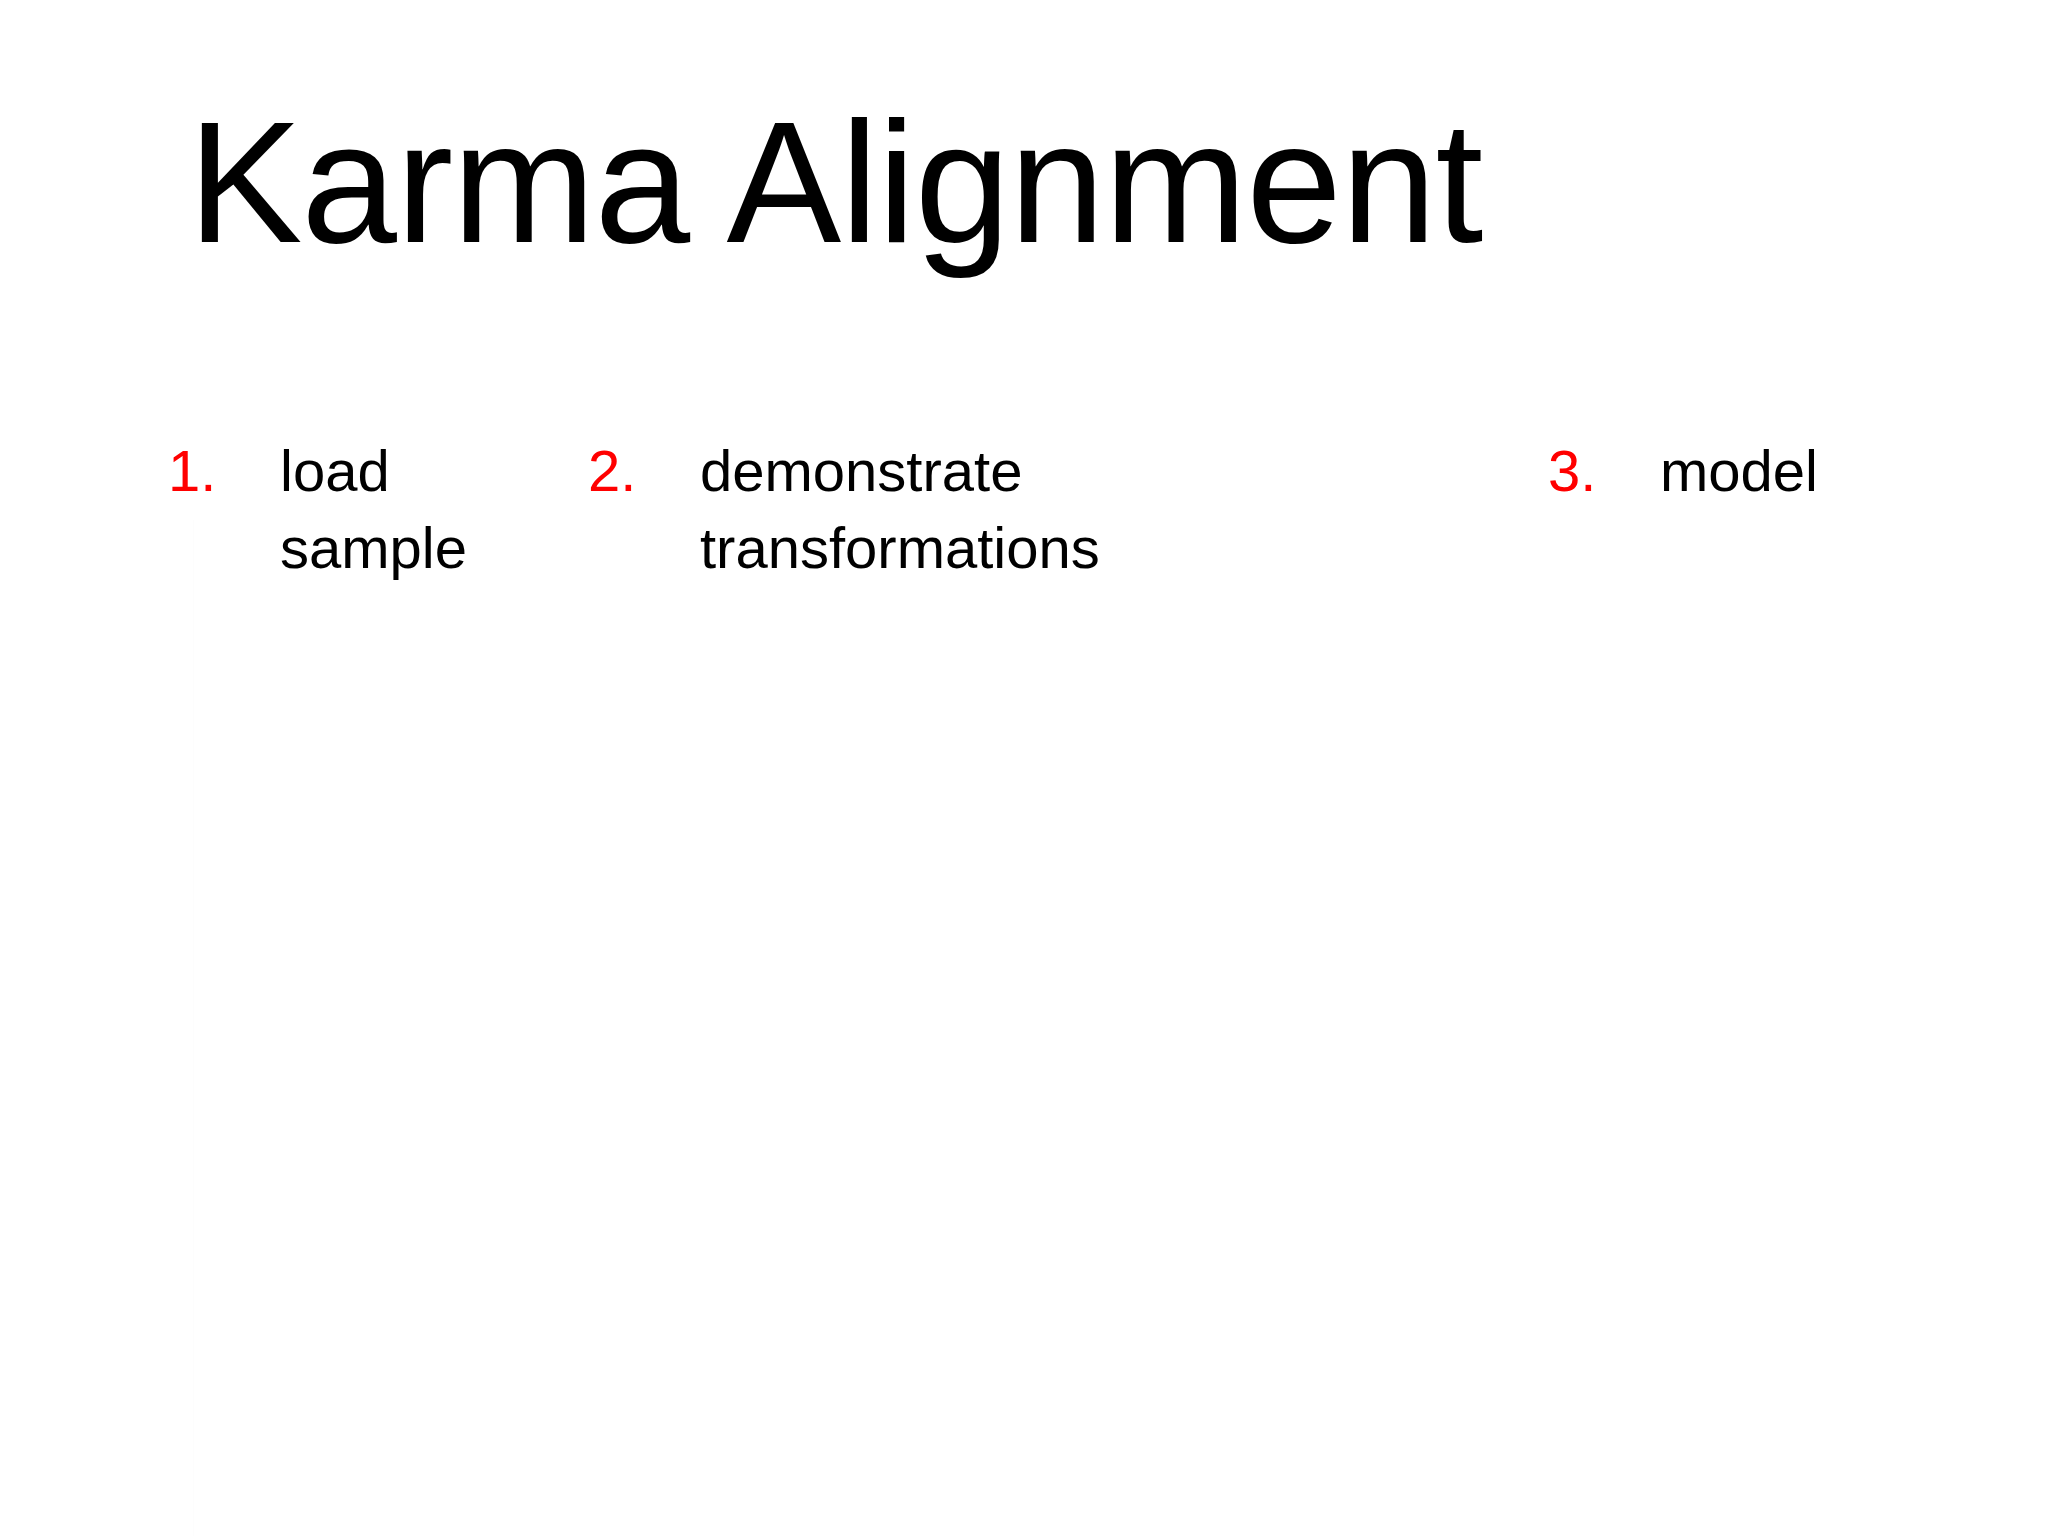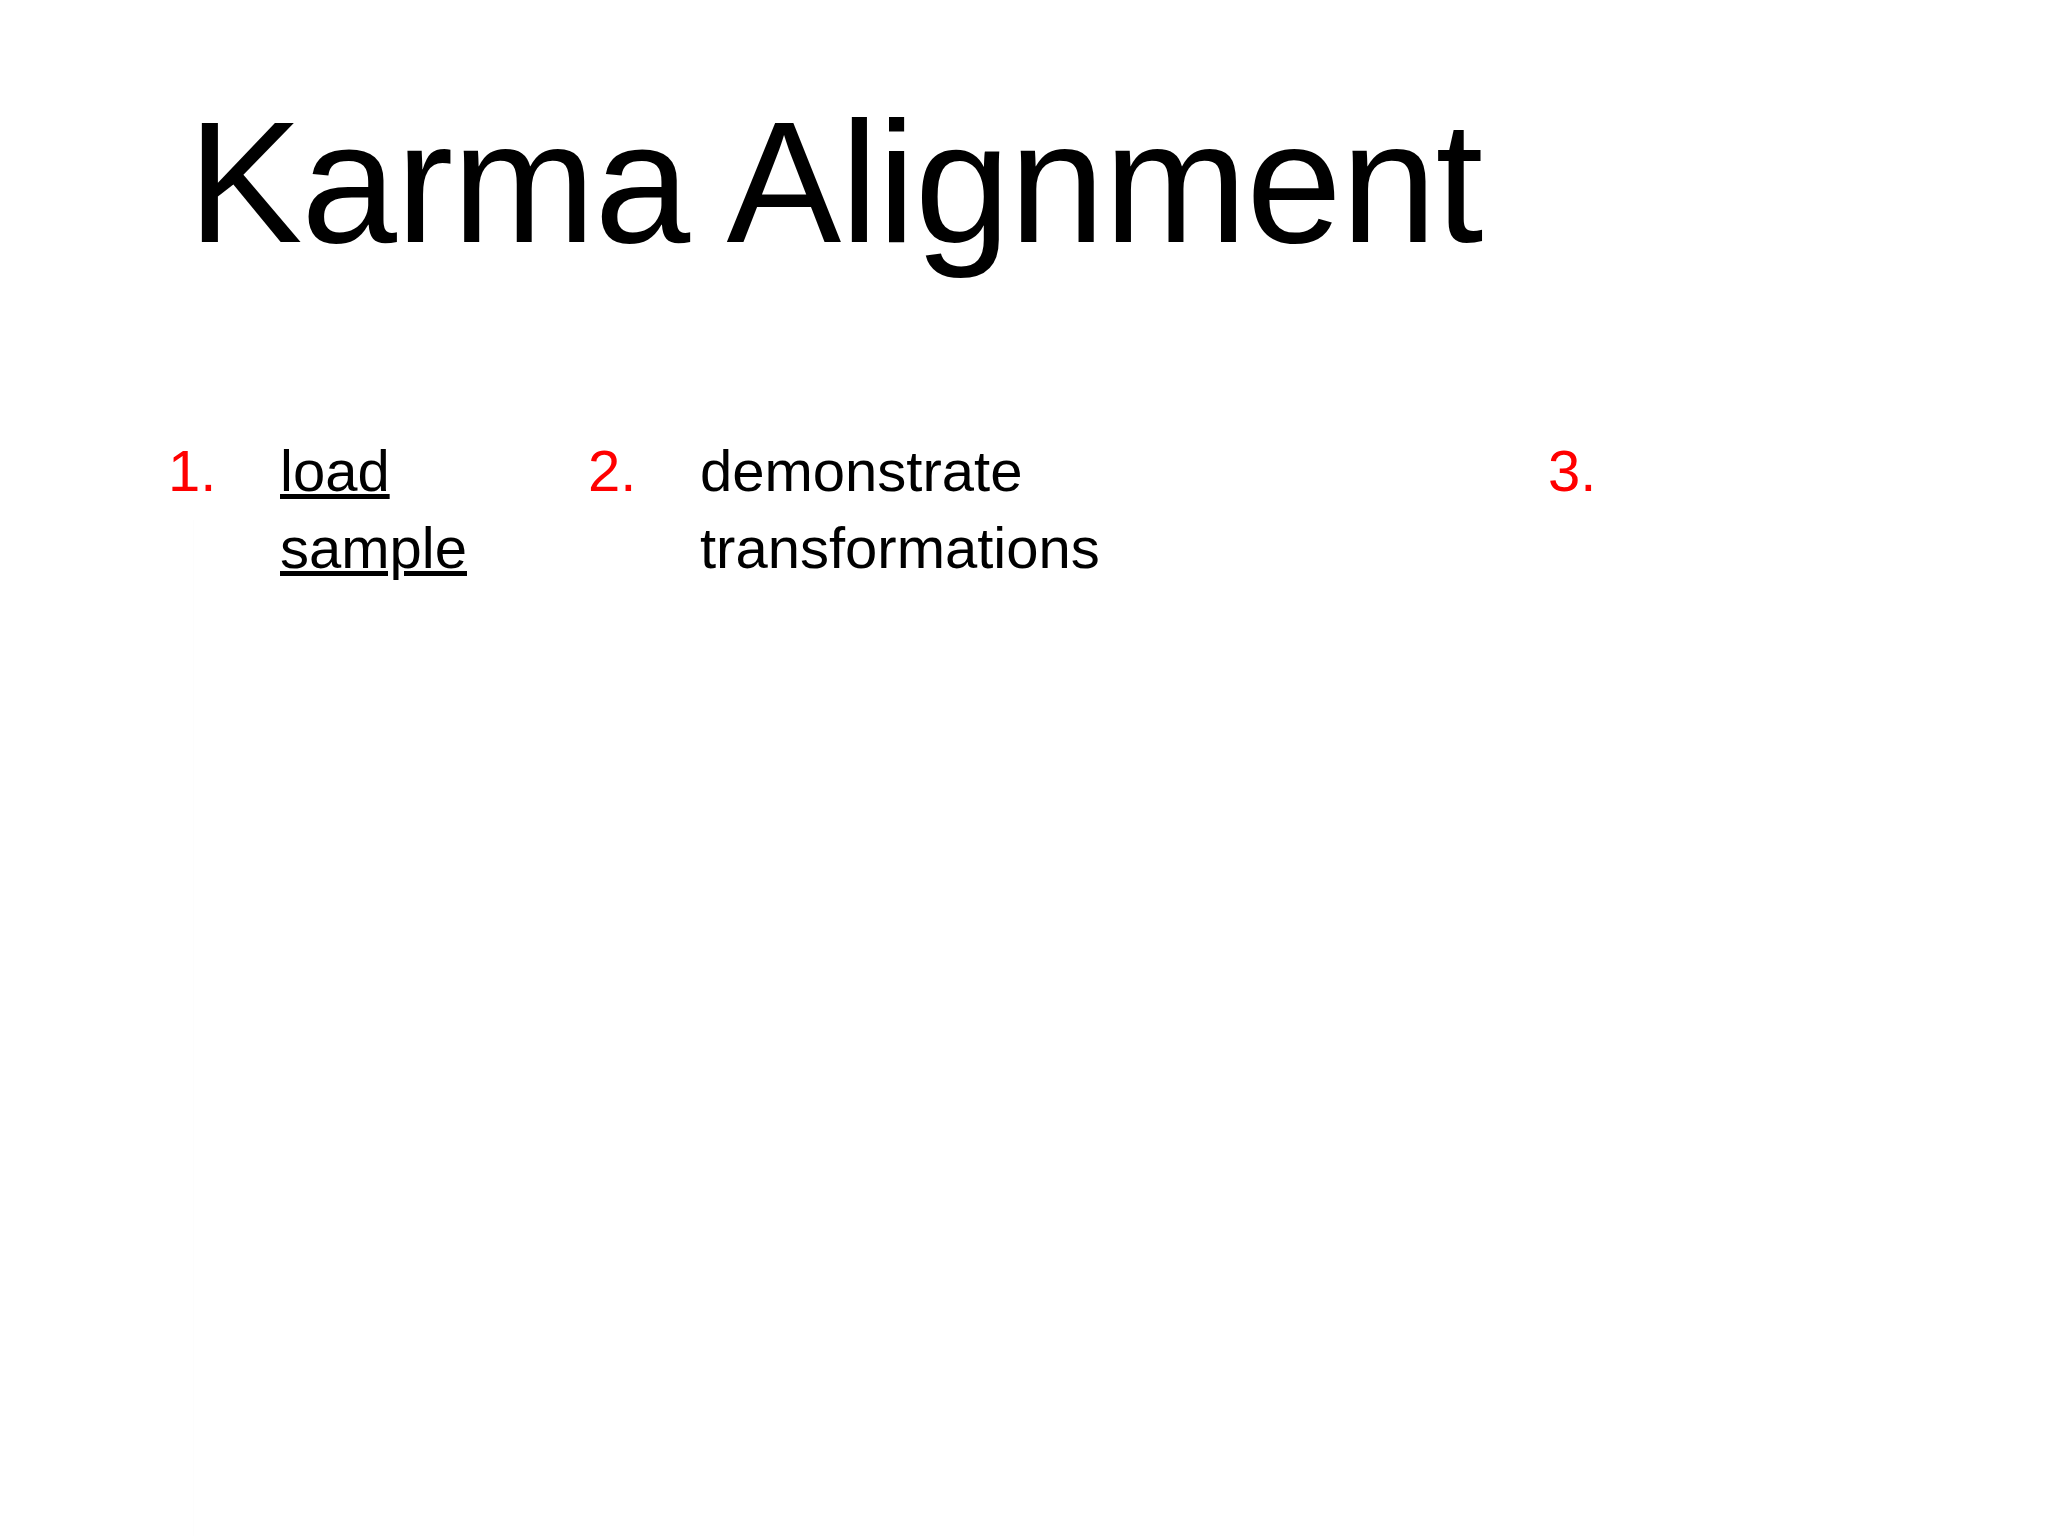--- a/index.html
+++ b/index.html
@@ -71,21 +71,21 @@
   .list-item .item-text {
     flex: 0 0 auto;
     color: #000000;
     font-size: 58px;
     line-height: 1.33;
   }
 
   
   #col-1 { left: 168px; }
   #col-1 .marker    { width: 112px; }
-  #col-1 .item-text { width: 230px; text-decoration: underline; }
+  #col-1 .item-text { width: 230px; }
 
   #col-2 { left: 588px; }
   #col-2 .marker    { width: 112px; }
   #col-2 .item-text { width: 500px; }
 
   #col-3 { left: 1548px; }
   #col-3 .marker    { width: 112px; }
   #col-3 .item-text { width: 300px; }
 
   
@@ -112,19 +112,20 @@
       <span class="item-text">load sample</span>
     </div>
 
     <div class="list-item" id="col-2">
       <span class="marker">2.</span>
       <span class="item-text">demonstrate transformations</span>
     </div>
 
     <div class="list-item" id="col-3">
       <span class="marker">3.</span>
+      <span class="item-text">model</span>
     </div>
 
   </div>
 
   <div class="placeholder-edge"></div>
 
 </div>
 
 </body></html>

